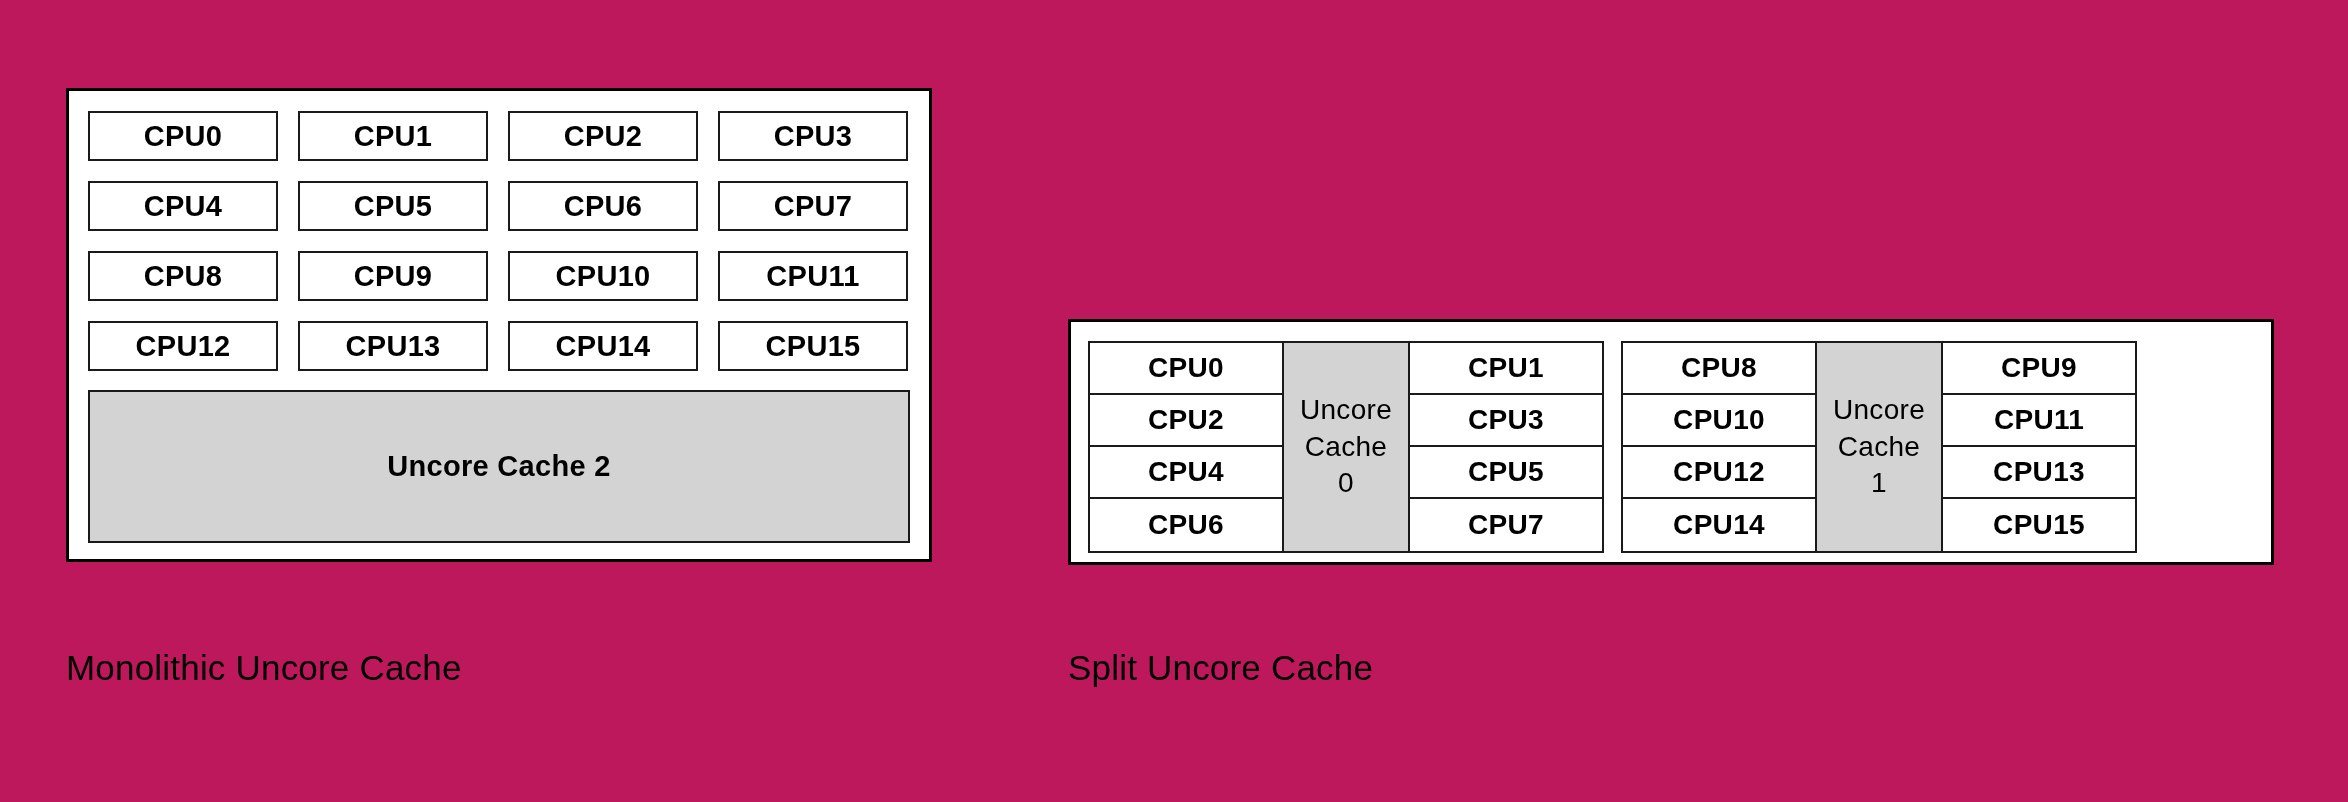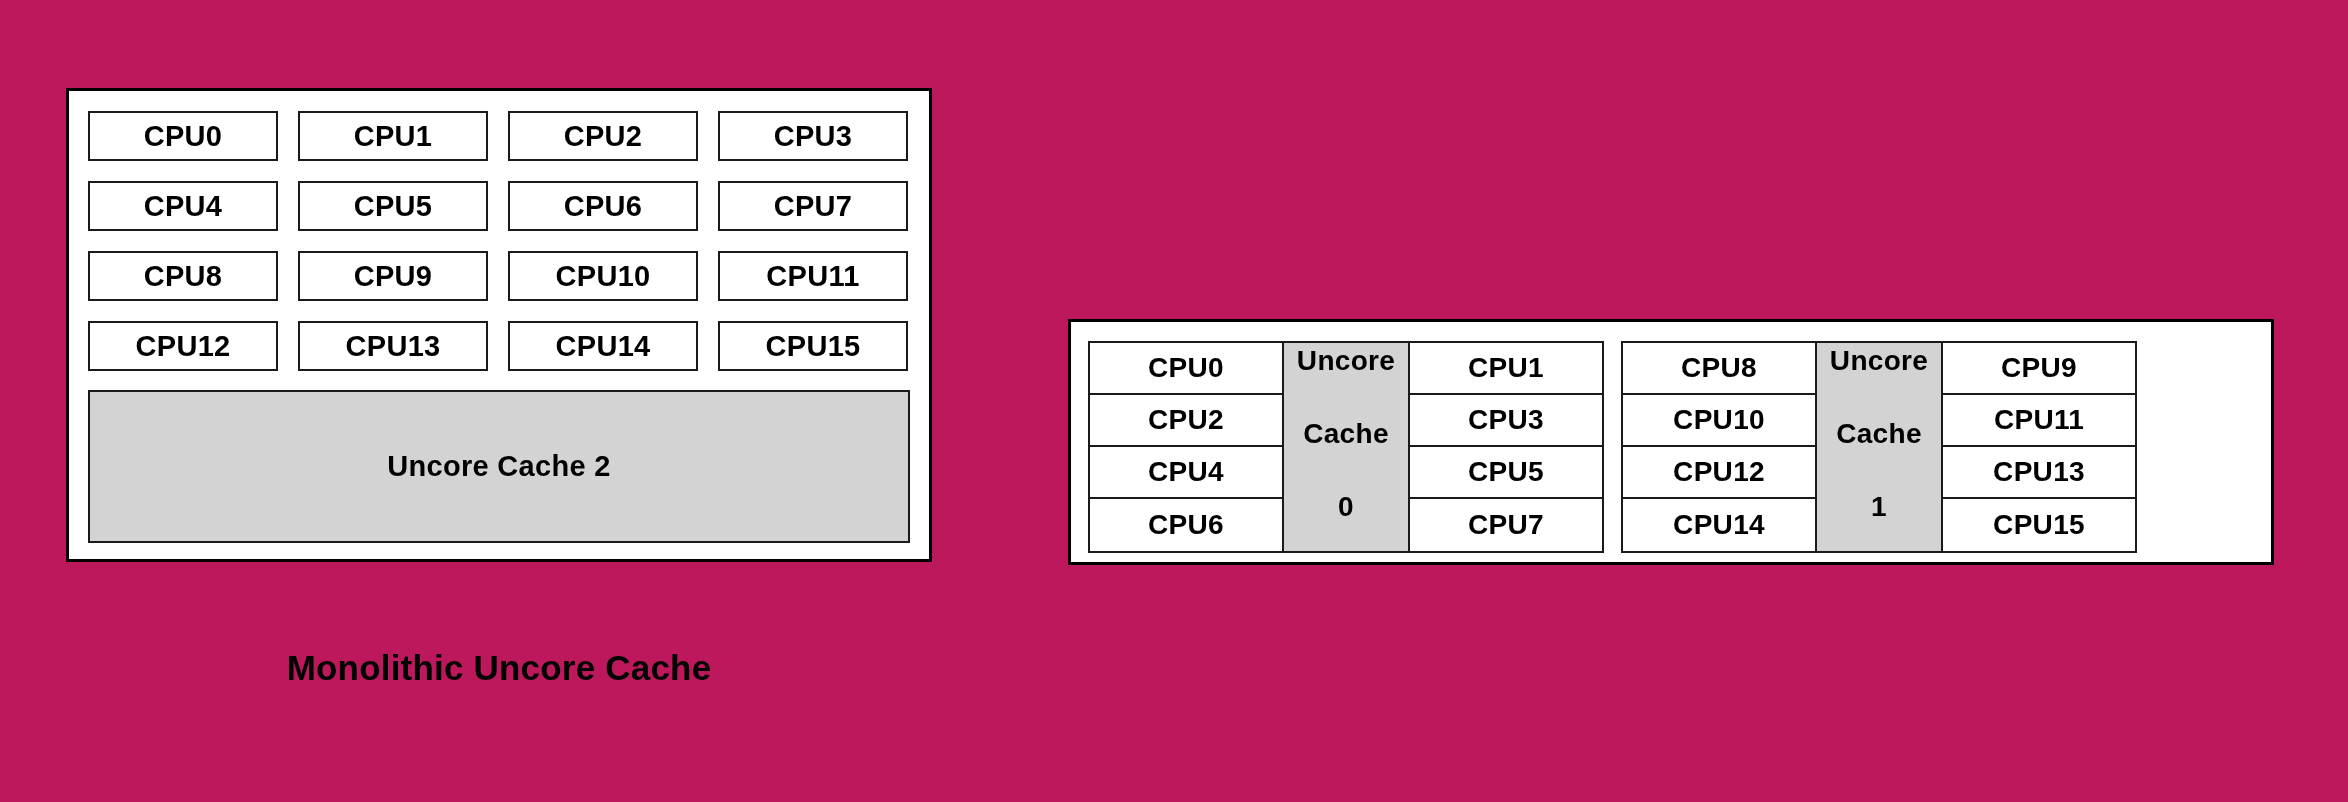--- a/index.html
+++ b/index.html
@@ -124,36 +124,36 @@
 
   .cache-col {
     width: 128px;
     background: #d3d3d3;
     border-left: 2px solid #1a1a1a;
     border-right: 2px solid #1a1a1a;
     box-sizing: border-box;
     display: flex;
     flex-direction: column;
     align-items: center;
+    justify-content: center;
     font-size: 28px;
-    font-weight: bold;
+    font-weight: normal;
     letter-spacing: 0.3px;
     line-height: 1.32;
     text-align: center;
-    gap: 36px;
   }
 
   
   .caption {
     position: absolute;
     font-size: 35px;
-    font-weight: bold;
+    font-weight: normal;
     letter-spacing: 0.2px;
     white-space: nowrap;
-    text-align: center;
+    text-align: left;
   }
   #caption-mono {
     left: 66px;
     top: 648px;
     width: 866px;
   }
   #caption-split {
     left: 1068px;
     top: 648px;
     width: 1206px;
@@ -229,14 +229,15 @@
           <div class="cpu-cell">CPU9</div>
           <div class="cpu-cell">CPU11</div>
           <div class="cpu-cell">CPU13</div>
           <div class="cpu-cell">CPU15</div>
         </div>
       </div>
 
     </div>
   </div>
 
+  <div class="caption" id="caption-split">Split Uncore Cache</div>
 
 </div>
 
 </body></html>

